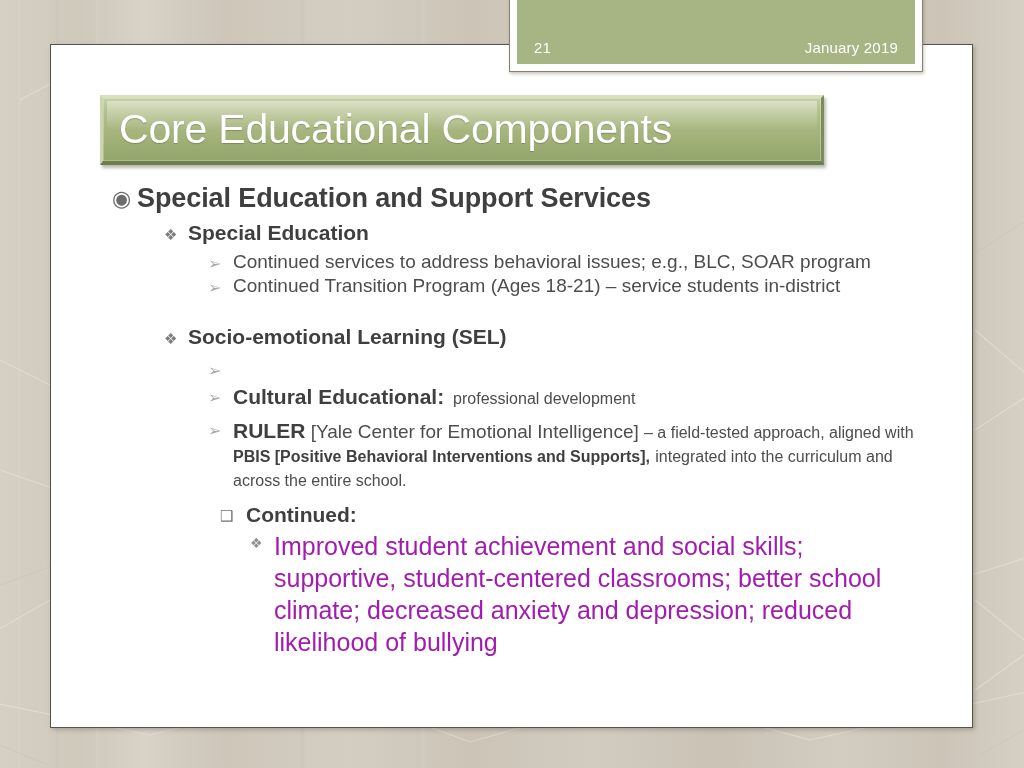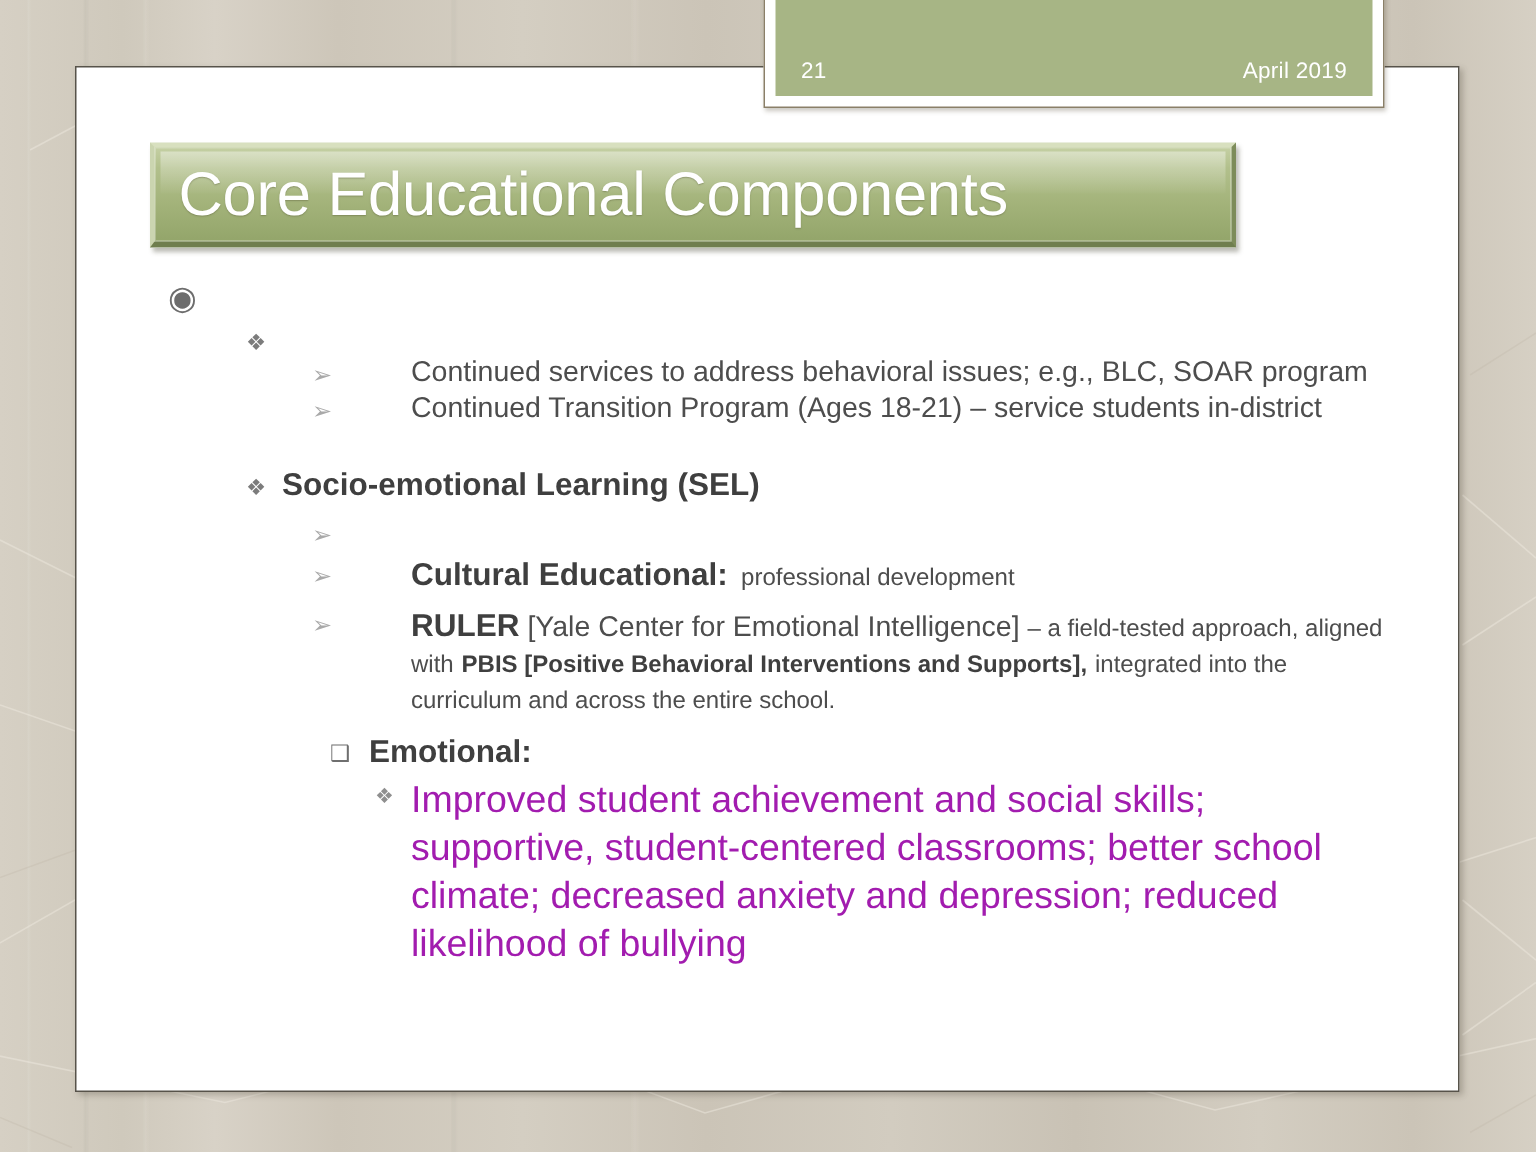--- a/index.html
+++ b/index.html
@@ -192,21 +192,20 @@
   .lvl3 .bullet-glyph {
     width: 25px;
     font-size: 16px;
     color: #a9a9a9;
     position: relative;
     top: 4px;
   }
   .lvl3 .line-text {
     font-size: 19px;
     color: #4d4d4d;
-    margin-left: 41px;
   }
 
   
   .lvl3-sq {
     margin-left: 108px;
     margin-top: 11px;
     margin-bottom: 3px;
   }
   .lvl3-sq .bullet-glyph {
     width: 26px;
@@ -271,36 +270,38 @@
       <path d="M 0 745 L 48 765"></path>
     </g>
   </svg>
 </div>
 
 <div id="content-panel"></div>
 
 <div id="slide-header-box">
   <div id="slide-header-inner">
     <span class="header-text">21</span>
-    <span class="header-text">April 2019</span>
+    <span class="header-text">January 2019</span>
   </div>
 </div>
 
 <div id="slide-title-banner">
   <span id="slide-title-text">Core Educational Components</span>
 </div>
 
 <div id="slide-body">
 
   <div class="line lvl1">
     <span class="bullet-glyph">◉</span>
+    <span class="line-text">Special Education and Support Services</span>
   </div>
 
   <div class="line lvl2">
     <span class="bullet-glyph">❖</span>
+    <span class="line-text">Special Education</span>
   </div>
 
   <div class="line lvl3">
     <span class="bullet-glyph">➢</span>
     <span class="line-text">Continued services to address behavioral issues; e.g., BLC, SOAR program</span>
   </div>
 
   <div class="line lvl3">
     <span class="bullet-glyph">➢</span>
     <span class="line-text">Continued Transition Program (Ages 18-21) – service students in-district</span>
@@ -326,21 +327,21 @@
 
   <div class="line lvl3" style="margin-top:8px;">
     <span class="bullet-glyph">➢</span>
     <span class="line-text ruler-wrap">
       <span class="lg-b">RULER</span><span> </span><span class="md">[Yale Center for Emotional Intelligence]</span><span> </span><span class="sm">– a field-tested approach, aligned with</span><span> </span><span class="sm-b">PBIS [Positive Behavioral Interventions and Supports],</span><span> </span><span class="sm">integrated into the curriculum and across the entire school.</span>
     </span>
   </div>
 
   <div class="line lvl3-sq">
     <span class="bullet-glyph">❑</span>
-    <span class="line-text">Emotional:</span>
+    <span class="line-text">Continued:</span>
   </div>
 
   <div class="line lvl4">
     <span class="bullet-glyph">❖</span>
     <span class="line-text">Improved student achievement and social skills; supportive, student-centered classrooms; better school climate; decreased anxiety and depression; reduced likelihood of bullying</span>
   </div>
 
 </div>
 
 </body></html>

